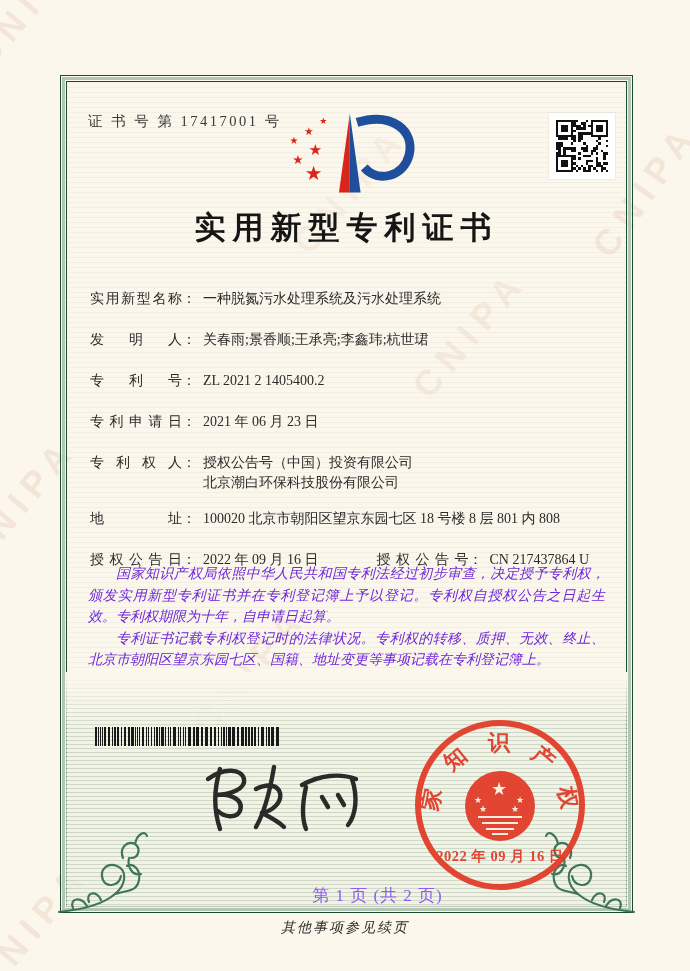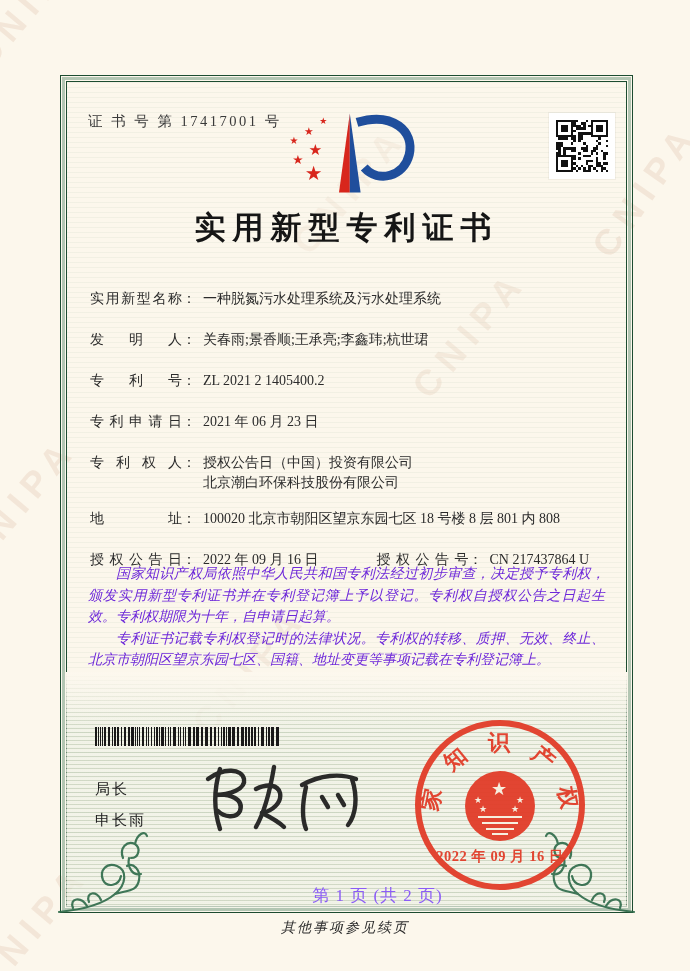--- a/index.html
+++ b/index.html
@@ -272,21 +272,21 @@
       <span class="f-value">ZL 2021 2 1405400.2</span>
     </div>
       <div class="field-row">
       <span class="f-label">专利申请日</span>
         <span class="f-colon">：</span>
       <span class="f-value">2021 年 06 月 23 日</span>
     </div>
       <div class="field-row patentee">
       <span class="f-label">专利权人</span>
         <span class="f-colon">：</span>
-      <span class="f-value">授权公告日（中国）投资有限公司
+      <span class="f-value">授权公告号（中国）投资有限公司
 北京潮白环保科技股份有限公司</span>
     </div>
       <div class="field-row">
       <span class="f-label">地址</span>
         <span class="f-colon">：</span>
       <span class="f-value">100020 北京市朝阳区望京东园七区 18 号楼 8 层 801 内 808</span>
     </div>
       <div class="grant-row">
       <span class="f-label">授权公告日</span>
         <span class="f-colon">：</span>
@@ -357,24 +357,20 @@
       <rect x="156" y="0" width="2" height="19"></rect>
       <rect x="159" y="0" width="2" height="19"></rect>
       <rect x="163" y="0" width="1" height="19"></rect>
       <rect x="166" y="0" width="3" height="19"></rect>
       <rect x="171" y="0" width="1" height="19"></rect>
       <rect x="173" y="0" width="2" height="19"></rect>
       <rect x="176" y="0" width="3" height="19"></rect>
       <rect x="181" y="0" width="3" height="19"></rect>
     </svg>
 
-  <div class="z signer">
-    <div>局长</div>
-    <div>申长雨</div>
-  </div>
 
   <svg class="z signature" viewBox="0 0 180 85">
     <g stroke="#161616" stroke-width="4.4" fill="none" stroke-linecap="round" opacity=".9">
       <path d="M30,14 C24,34 24,56 30,74"></path>
       <path d="M18,24 C34,12 52,14 54,24 C56,34 40,40 24,40 C40,38 54,44 50,56 C46,64 34,62 28,56"></path>
       <path d="M84,12 C80,36 74,58 66,72"></path>
       <path d="M66,34 C78,28 88,30 90,38 C92,48 82,56 72,58"></path>
       <path d="M72,58 C80,62 88,66 94,72"></path>
       <path d="M112,30 C130,20 150,18 166,24"></path>
       <path d="M116,32 C112,50 112,64 116,74"></path>

